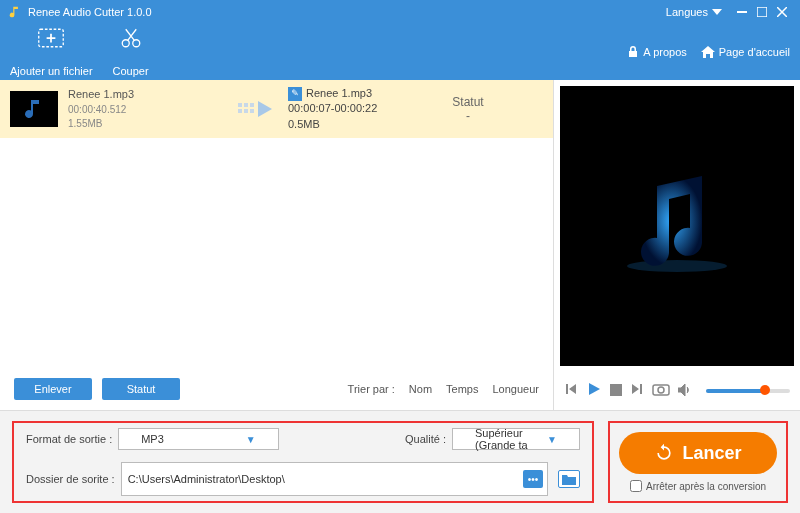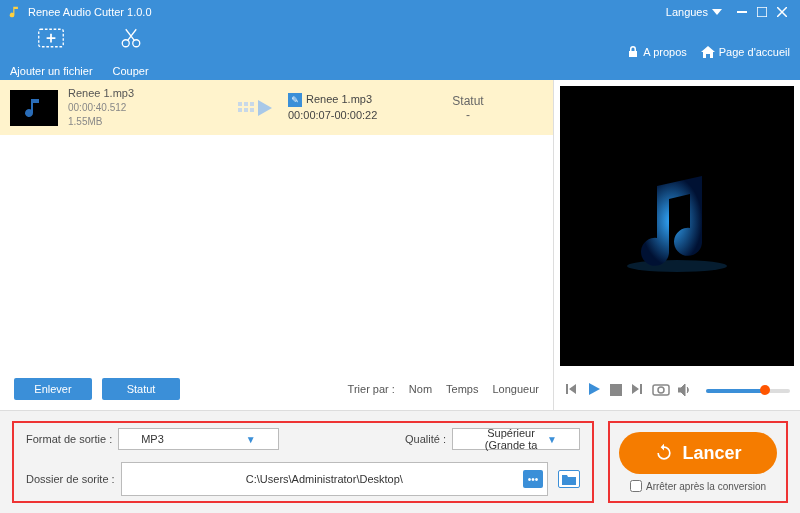--- a/index.html
+++ b/index.html
@@ -41,21 +41,21 @@
 .preview svg { width: 140px; height: 140px; }
 .controls { height: 38px; display: flex; align-items: center; padding: 0 10px; gap: 8px; }
 .ctrl { cursor: pointer; color: #888; }
 .ctrl.play { color: #3b8fd8; }
 .volslider { flex: 1; height: 4px; background: #ddd; position: relative; border-radius: 2px; margin-left: 6px; }
 .volslider .fill { position: absolute; left: 0; top: 0; height: 100%; width: 70%; background: #3b8fd8; border-radius: 2px; }
 .volslider .thumb2 { position: absolute; left: 70%; top: -4px; width: 10px; height: 10px; background: #f50; border-radius: 50%; margin-left: -5px; }
 
 .bottom { height: 103px; background: #f3f3f3; border-top: 1px solid #ddd; display: flex; padding: 10px 12px; gap: 14px; }
 .settings { flex: 1; border: 2px solid #e33; padding: 10px 12px; background: #f3f3f3; font-size: 11px; color: #333; display: flex; flex-direction: column; justify-content: center; gap: 12px; }
-.settingsrow { display: flex; align-items: center; gap: 6px; text-align: center; }
+.settingsrow { display: flex; align-items: center; gap: 6px; }
 .label { color: #444; white-space: nowrap; }
 .select { flex: 1; height: 22px; border: 1px solid #bbb; background: #fff; display: flex; align-items: center; padding: 0 22px; font-size: 11px; color: #333; position: relative; cursor: pointer; }
 .select .caret { margin-left: auto; color: #3b8fd8; font-size: 10px; }
 .select.format { max-width: 210px; }
 .select.quality { max-width: 128px; }
 .pathbox { flex: 1; height: 34px; border: 1px solid #bbb; background: #fff; display: flex; align-items: center; padding: 0 4px 0 6px; font-size: 11px; color: #333; }
 .pathbox span { flex: 1; }
 .iconbtn { width: 20px; height: 18px; background: #3b8fd8; border-radius: 2px; display: flex; align-items: center; justify-content: center; color: #fff; font-size: 10px; margin-left: 2px; cursor: pointer; }
 .iconbtn.folder { background: #fff; border: 1px solid #3b8fd8; color: #3b8fd8; width: 22px; margin-left: 4px; }
 
@@ -147,20 +147,21 @@
               <path fill="#c8d8e8" d="M0 4h4v4H0zM6 4h4v4H6zM12 4h4v4h-4zM0 10h4v4H0zM6 10h4v4H6zM12 10h4v4h-4z"></path>
               <path fill="#a8c8e8" d="M20 2v16l14-8z"></path>
             </svg>
         </div>
         <div class="outinfo">
           <div class="name">
             <span class="editicon">✎</span>
             <span>Renee 1.mp3</span>
           </div>
           <div class="meta">00:00:07-00:00:22</div>
+          <div class="meta">0.5MB</div>
         </div>
         <div class="statuscol">
           <div>Statut</div>
           <div>-</div>
         </div>
       </div>
     </div>
     <div class="listfooter">
       <button class="btn-sm">Enlever</button>
       <button class="btn-sm">Statut</button>

